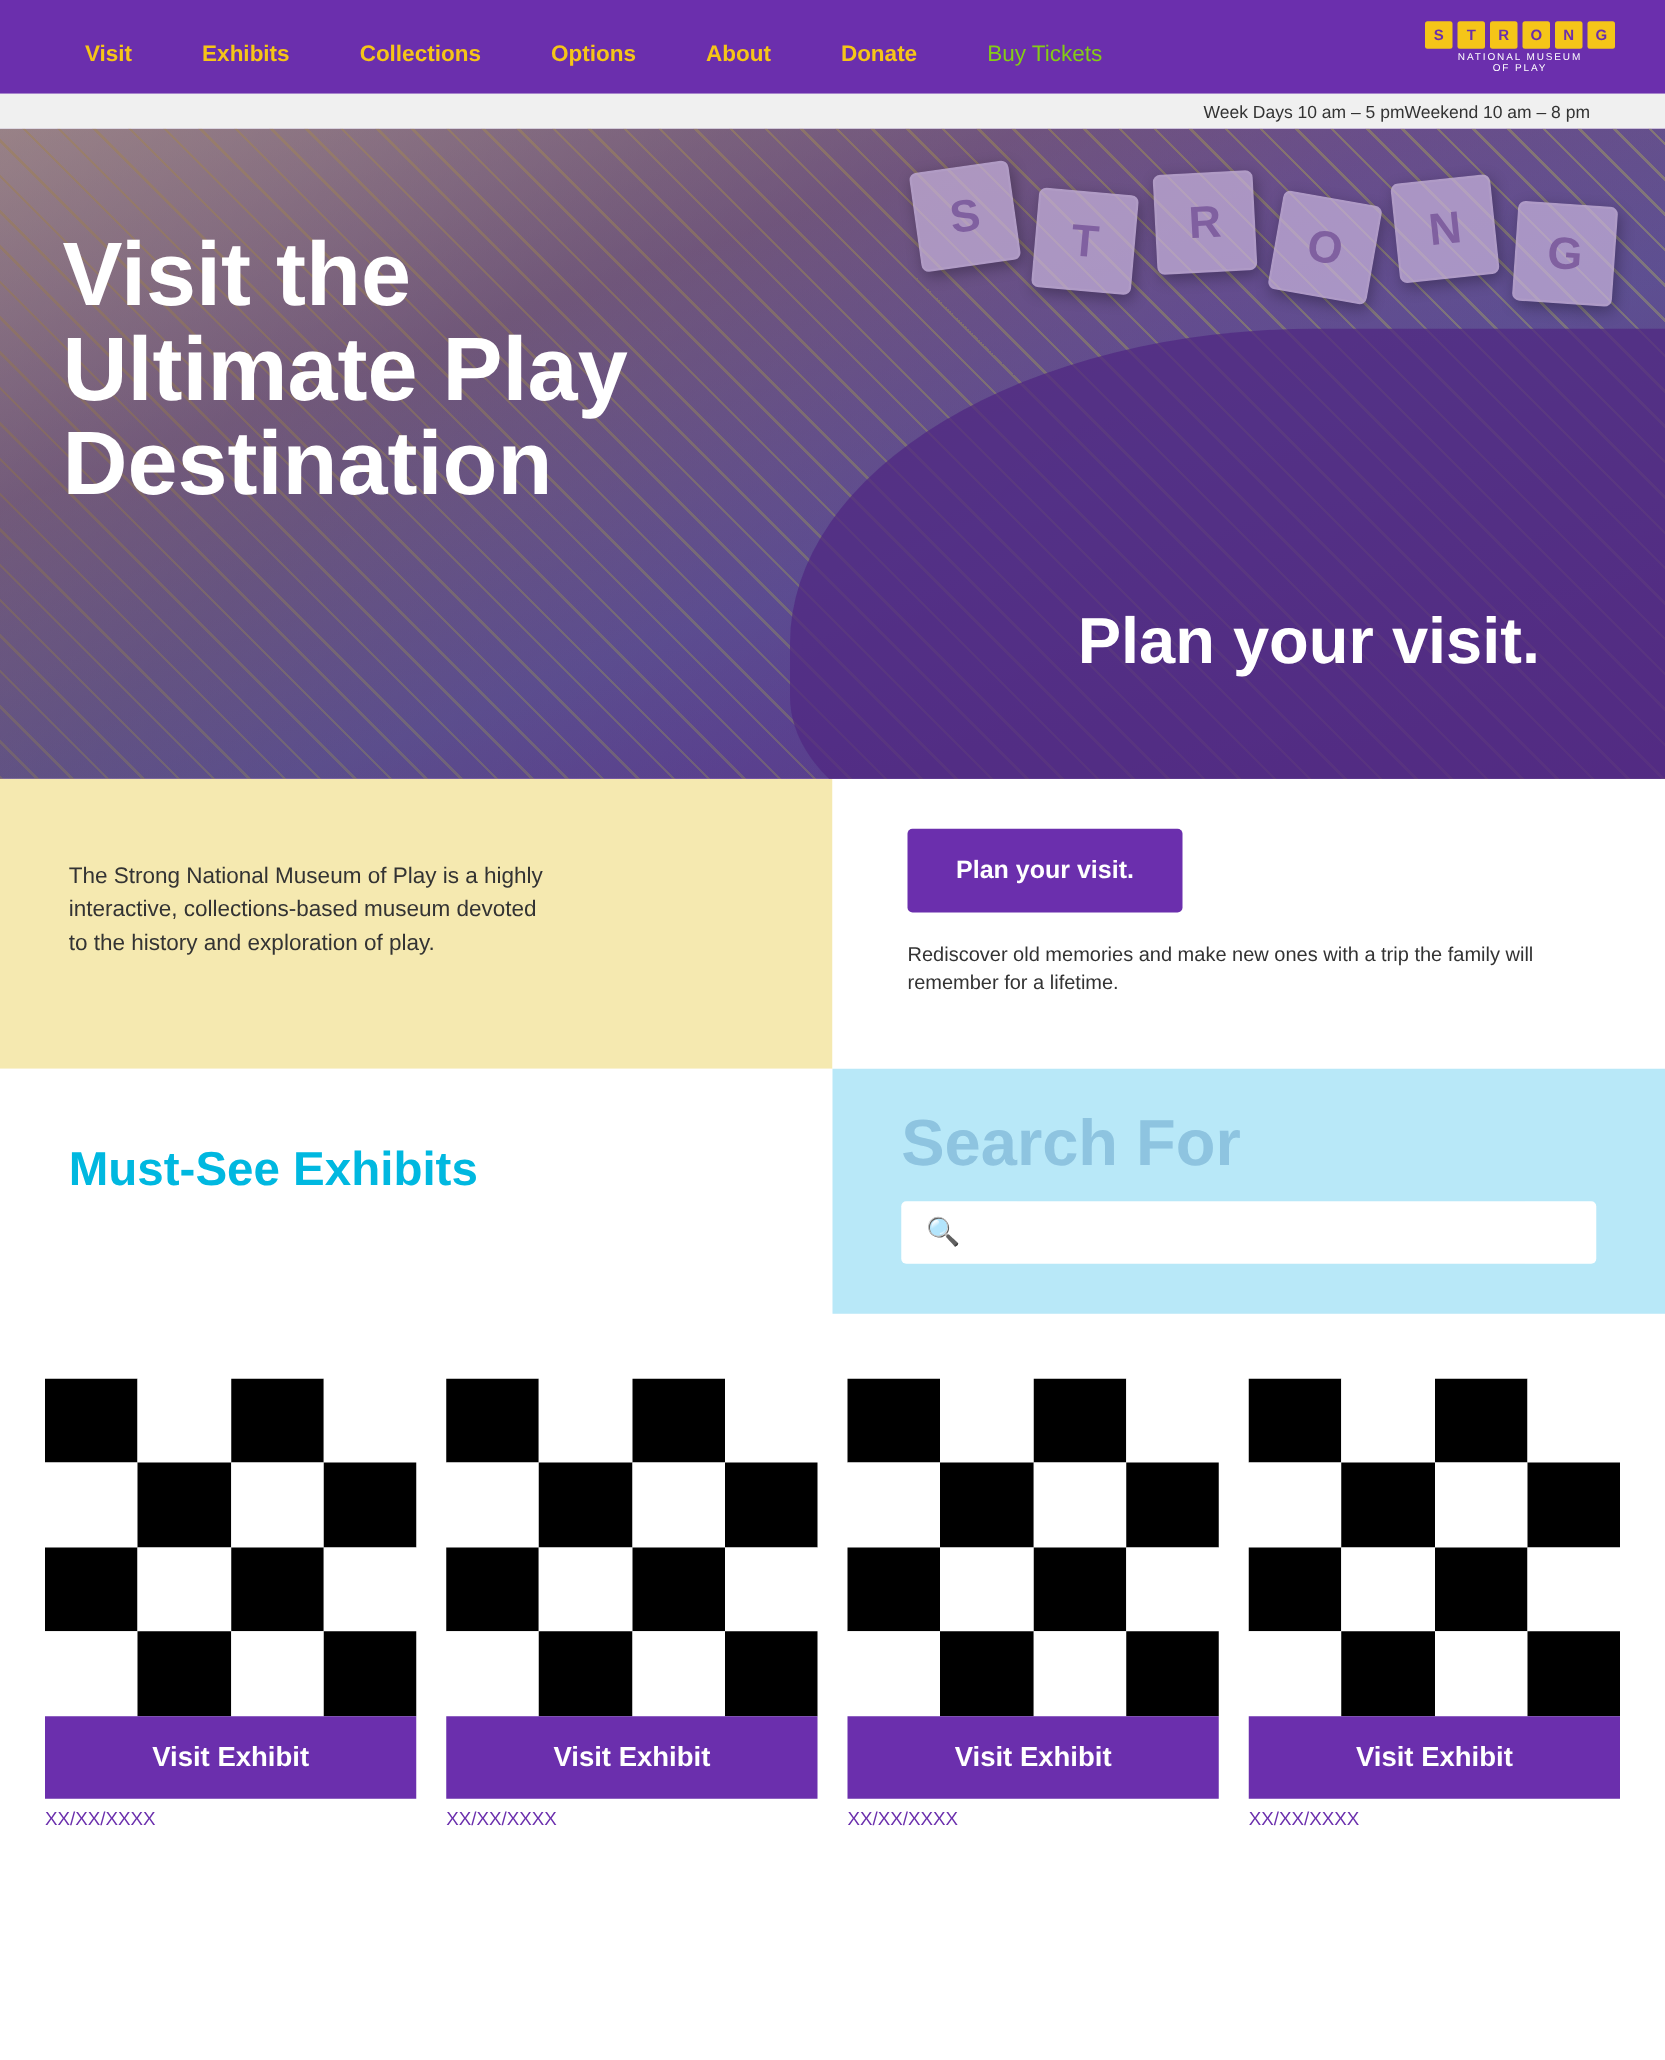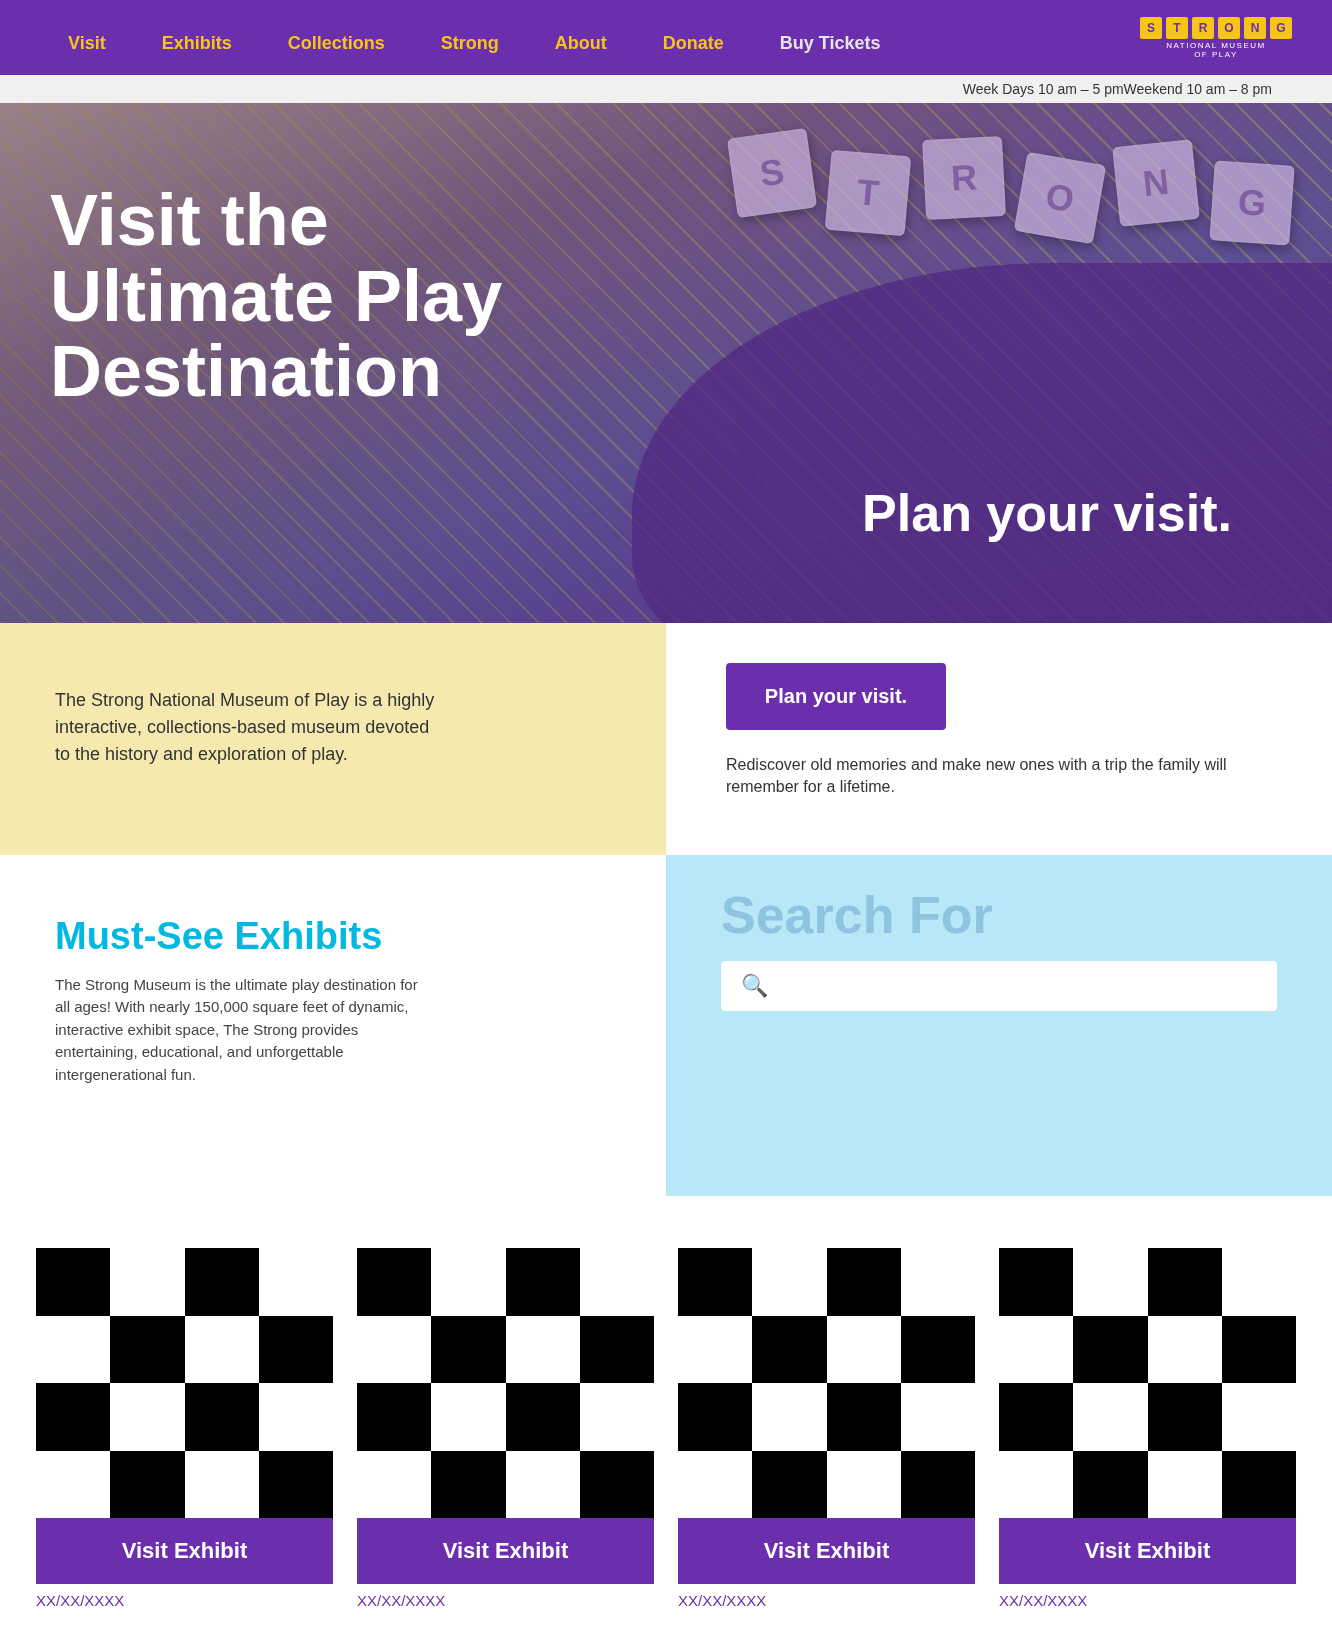--- a/index.html
+++ b/index.html
@@ -21,22 +21,22 @@
       margin-top: 12px;
     }
     nav .nav-links a {
       color: #f5c518;
       text-decoration: none;
       font-size: 18px;
       font-weight: 600;
       padding: 0 28px;
     }
     nav .nav-links a.buy-tickets {
-      color: #e5e5e5;
-      font-weight: 700;
+      color: #84cc16;
+      font-weight: 400;
     }
     nav .logo {
       display: flex;
       flex-direction: column;
       align-items: center;
       margin-left: auto;
     }
     nav .logo .logo-letters {
       display: flex;
       gap: 4px;
@@ -322,21 +322,21 @@
     }
   </style>
 </head>
 <body>
 
 <nav>
   <div class="nav-links">
     <a href="#">Visit</a>
     <a href="#">Exhibits</a>
     <a href="#">Collections</a>
-    <a href="#">Strong</a>
+    <a href="#">Options</a>
     <a href="#">About</a>
     <a href="#">Donate</a>
     <a href="#" class="buy-tickets">Buy Tickets</a>
   </div>
   <div class="logo">
     <div class="logo-letters">
       <span>S</span>
       <span>T</span>
       <span>R</span>
       <span>O</span>
@@ -380,21 +380,20 @@
       <button class="cta-btn">Plan your visit.</button>
     </div>
     <p class="cta-subtitle">Rediscover old memories and make new ones with a trip the family will remember for a lifetime.</p>
   </div>
 </div>
 
 <div style="display:flex; width:100%;">
 
   <div class="mid-left">
     <h2 class="exhibits-title">Must-See Exhibits</h2>
-    <p class="exhibits-desc">The Strong Museum is the ultimate play destination for all ages! With nearly 150,000 square feet of dynamic, interactive exhibit space, The Strong provides entertaining, educational, and unforgettable intergenerational fun.</p>
   </div>
 
   <div class="mid-right search-section">
     <div class="search-heading">Search For</div>
     <div class="search-bar">
       <span class="search-icon-wrap">🔍</span>
       <input type="text" style="">
     </div>
   </div>
 </div>

